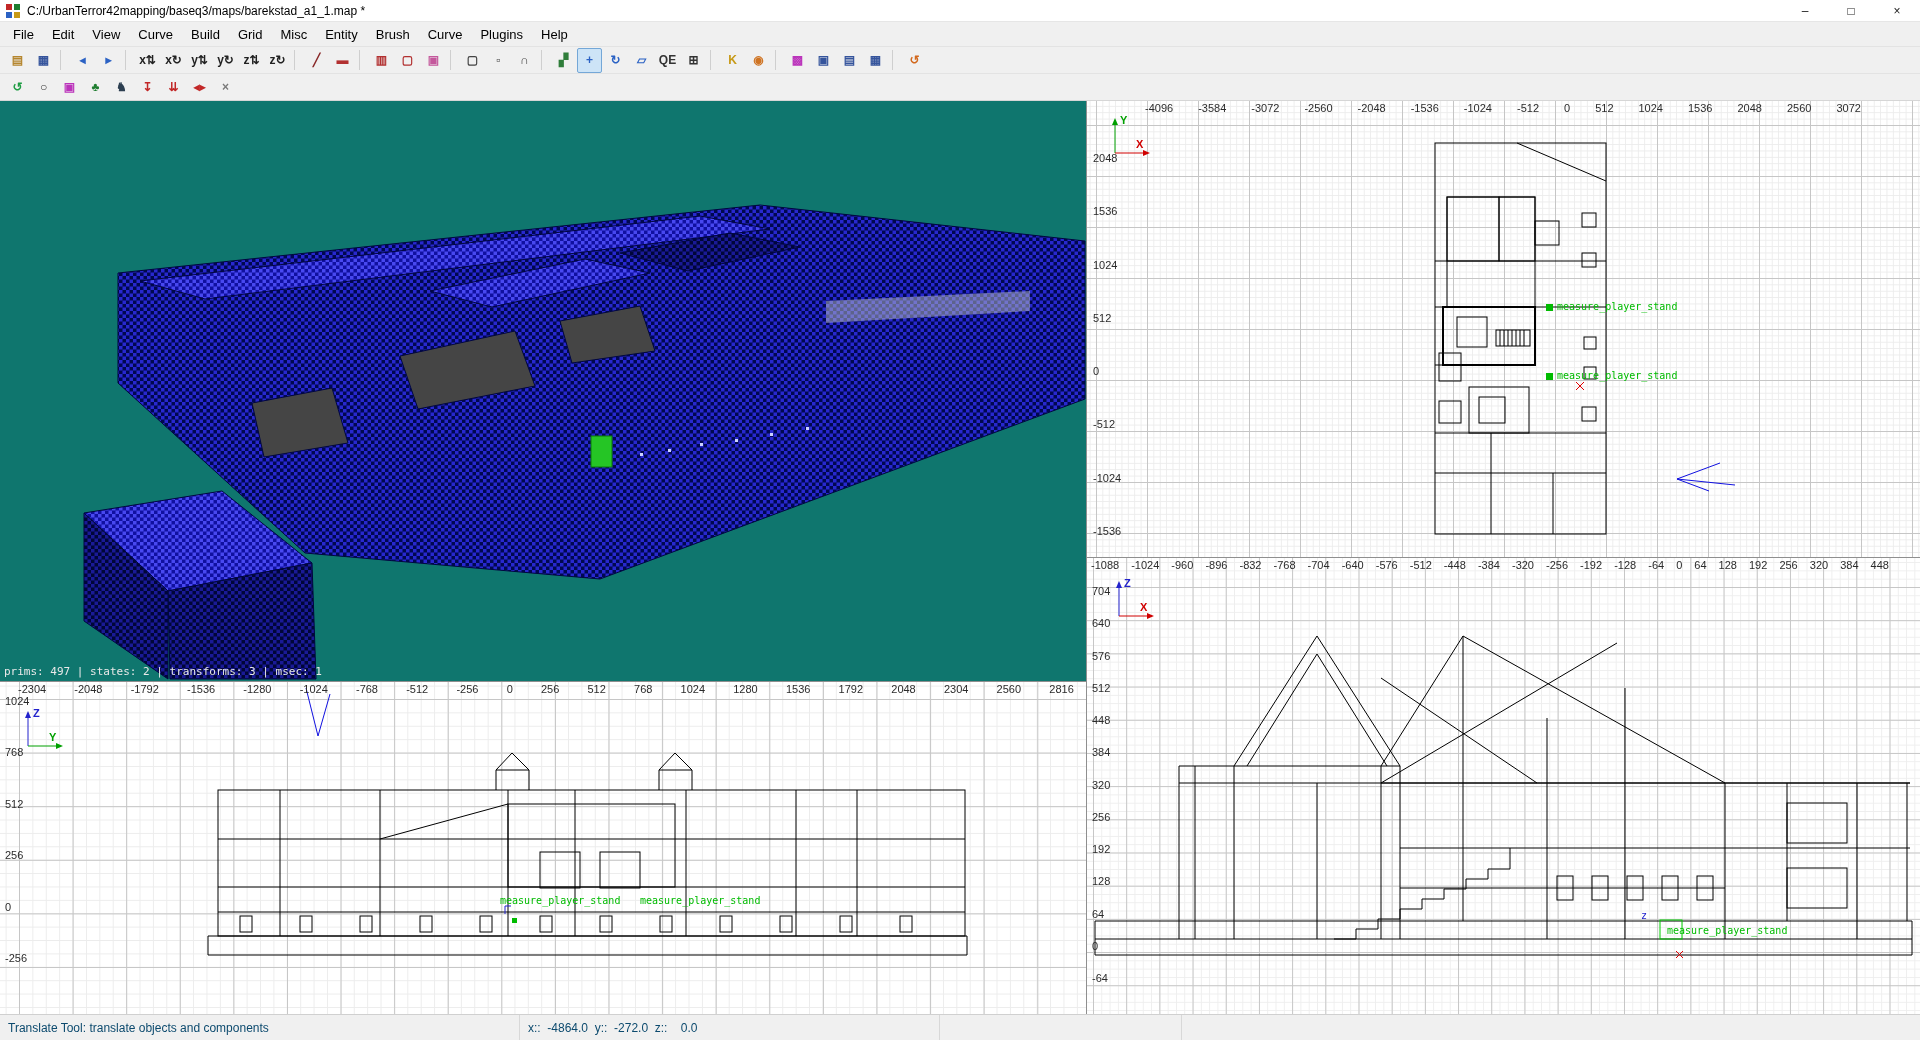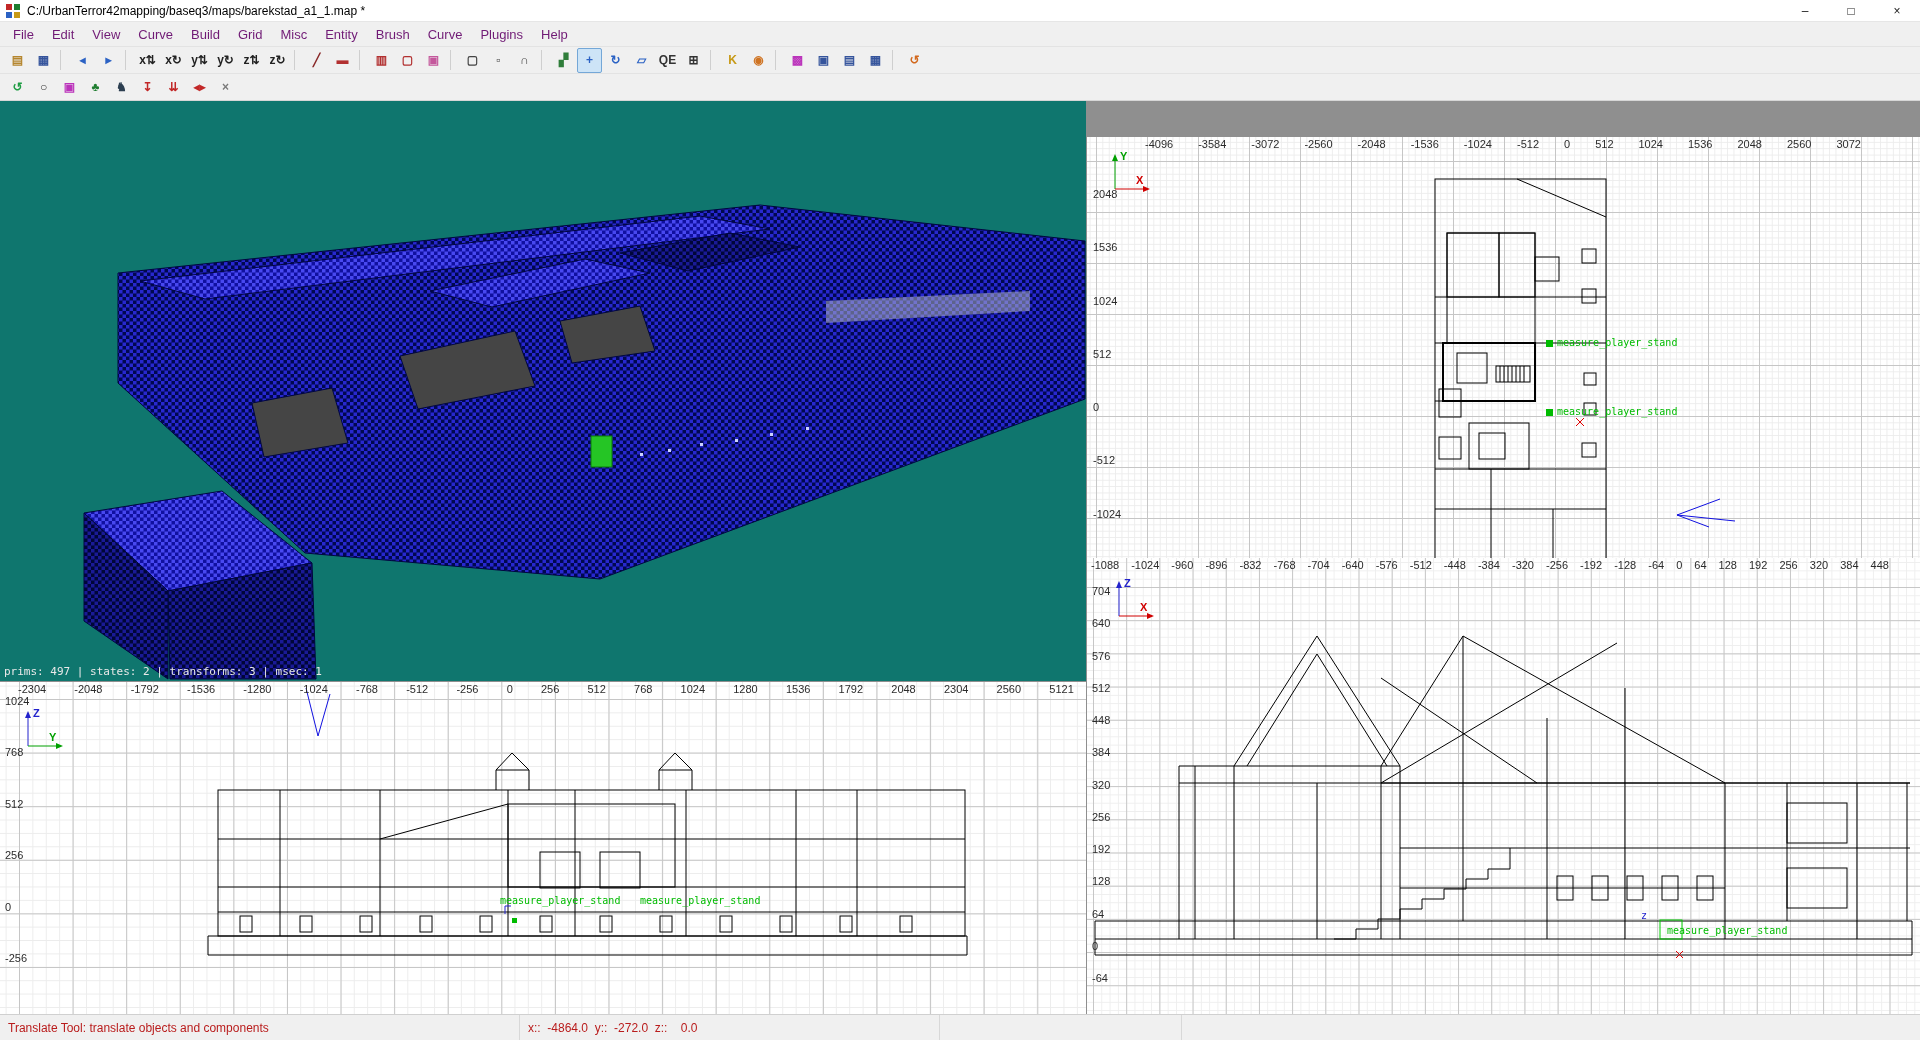--- a/index.html
+++ b/index.html
@@ -8,35 +8,35 @@
 
   
   .titlebar{position:absolute;left:0;top:0;width:100%;height:22px;background:#ffffff;display:flex;align-items:center;border-bottom:1px solid #e6e6e6;box-sizing:border-box;}
   .app-icon{width:16px;height:16px;margin-left:5px;display:flex;}
   .title{font-size:12px;color:#000;margin-left:6px;white-space:nowrap;}
   .winbtns{margin-left:auto;display:flex;height:100%;}
   .winbtn{width:46px;height:100%;display:flex;align-items:center;justify-content:center;font-size:12px;color:#222;}
 
   
   .menubar{position:absolute;left:0;top:22px;width:100%;height:25px;background:#f0f0f0;display:flex;align-items:center;padding-left:4px;box-sizing:border-box;border-bottom:1px solid #e3e3e3;}
-  .menu-item{font-size:13px;color:#701a75;padding:3px 9px;}
+  .menu-item{font-size:13px;color:#000000;padding:3px 9px;}
 
   
   .toolbar{position:absolute;left:0;width:100%;background:#f0f0f0;display:flex;align-items:center;padding-left:5px;box-sizing:border-box;gap:1px;}
   .toolbar.row1{top:47px;height:27px;border-bottom:1px solid #e3e3e3;}
   .toolbar.row2{top:74px;height:27px;border-bottom:1px solid #d6d6d6;}
   .tbtn{width:23px;height:23px;display:flex;align-items:center;justify-content:center;font-size:12px;font-weight:bold;border:1px solid transparent;border-radius:2px;cursor:default;overflow:hidden;white-space:nowrap;}
   .tbtn.active{background:#cde4f7;border-color:#74a7d7;}
   .tsep{width:5px;height:20px;border-left:1px solid #cfcfcf;margin:0 3px;}
 
   
   .main{position:absolute;left:0;top:101px;width:1920px;height:913px;background:#8f8f8f;}
   .vp{position:absolute;overflow:hidden;}
   #view3d{left:0;top:0;width:1086px;height:580px;background:#0f766e;}
-  #viewxy{left:1087px;top:0;width:833px;height:456px;margin-top:36px;}
+  #viewxy{left:1087px;top:0;width:833px;height:456px;}
   #viewyz{left:0;top:581px;width:1086px;height:332px;}
   #viewxz{left:1087px;top:457px;width:833px;height:456px;}
   .view2d{background-color:#ffffff;}
   #viewxy{background-image:
     linear-gradient(to right,#c6c6c6 1px,transparent 1px),
     linear-gradient(to bottom,#c6c6c6 1px,transparent 1px),
     linear-gradient(to right,#ececec 1px,transparent 1px),
     linear-gradient(to bottom,#ececec 1px,transparent 1px);
     background-size:51px 51px,51px 51px,6.375px 6.375px,6.375px 6.375px;
     background-position:9px 24px;}
@@ -72,21 +72,21 @@
   #viewyz .axisind{left:18px;top:26px;}
   #viewxz .axisind{left:22px;top:20px;}
   .axis-letter{position:absolute;font-size:11px;font-weight:bold;line-height:1;}
   .axis-v{left:15px;top:0;}
   .axis-h{left:31px;top:24px;}
 
   .entlabel{position:absolute;font-family:"DejaVu Sans Mono",monospace;font-size:10px;color:#00bb00;white-space:nowrap;line-height:1;}
   .stats{position:absolute;left:4px;bottom:3px;font-family:"DejaVu Sans Mono",monospace;font-size:11px;color:#e9e9e9;}
 
   
-  .statusbar{position:absolute;left:0;top:1014px;width:100%;height:26px;background:#f0f0f0;border-top:1px solid #d0d0d0;display:flex;box-sizing:border-box;font-size:12px;color:#b91c1c;}
+  .statusbar{position:absolute;left:0;top:1014px;width:100%;height:26px;background:#f0f0f0;border-top:1px solid #d0d0d0;display:flex;box-sizing:border-box;font-size:12px;color:#0c4a6e;}
   .scell{display:flex;align-items:center;padding:0 8px;border-right:1px solid #d8d8d8;white-space:pre;overflow:hidden;box-sizing:border-box;}
 </style>
 </head>
 <body>
 
 <div class="app">
 
   <div class="titlebar">
     <span class="app-icon">
       <svg width="16" height="16" viewBox="0 0 16 16">
@@ -347,21 +347,21 @@
           <span class="rlabel">256</span>
           <span class="rlabel">512</span>
           <span class="rlabel">768</span>
           <span class="rlabel">1024</span>
           <span class="rlabel">1280</span>
           <span class="rlabel">1536</span>
           <span class="rlabel">1792</span>
           <span class="rlabel">2048</span>
           <span class="rlabel">2304</span>
           <span class="rlabel">2560</span>
-          <span class="rlabel">5121</span>
+          <span class="rlabel">2816</span>
         </div>
       <div class="vruler">
 
       <span class="rlabel">1024</span>
           <span class="rlabel">768</span>
           <span class="rlabel">512</span>
           <span class="rlabel">256</span>
           <span class="rlabel">0</span>
           <span class="rlabel">-256</span>
         </div>

